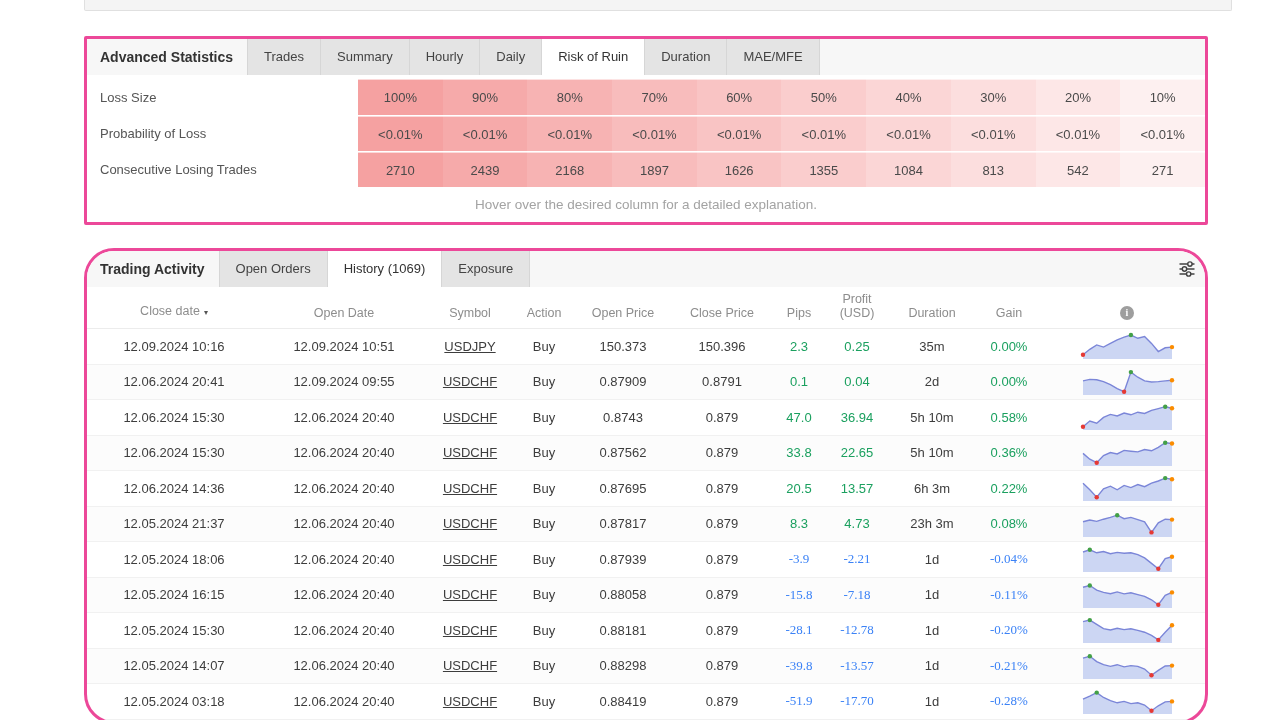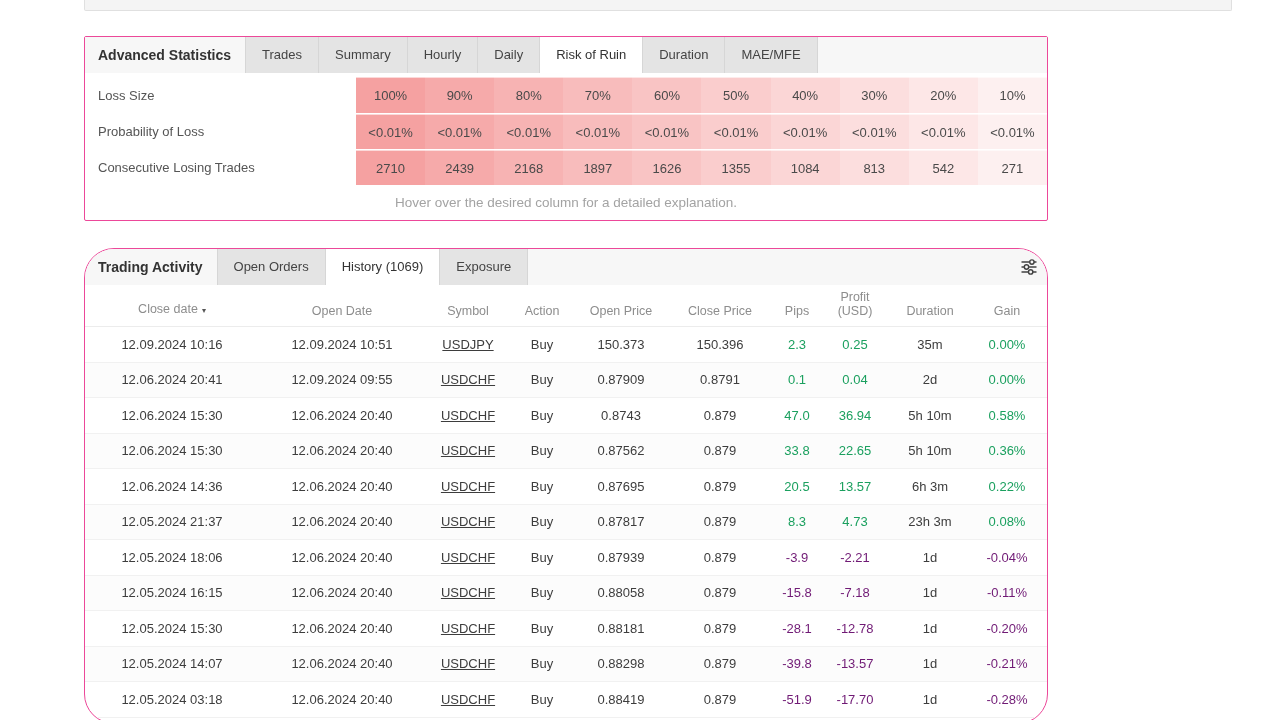--- a/index.html
+++ b/index.html
@@ -3,22 +3,22 @@
 <meta charset="utf-8">
 <style>
   * { margin:0; padding:0; box-sizing:border-box; }
   body { font-family:"Liberation Sans","DejaVu Sans",sans-serif; background:#fff; }
   #screen { position:relative; width:1280px; height:720px; background:#fff; overflow:hidden; }
 
   
   .top-strip { position:absolute; left:84px; top:0; width:1148px; height:11px;
     background:#f4f4f4; border:1px solid #e0e0e0; border-top:none; border-radius:0 0 2px 2px; }
 
-  .panel { position:absolute; left:84px; width:964px; background:#fff;
-    border:1px solid #ec4899; border-radius:2px; }
+  .panel { position:absolute; left:84px; width:1124px; background:#fff;
+    border:3px solid #ec4899; border-radius:2px; }
   #risk-panel { top:36px; }
   #activity-panel { top:248px; height:476px; overflow:hidden;border-radius:30px; }
 
   .tabbar { display:flex; align-items:stretch; background:#f7f7f7; height:36px; position:relative; }
   .panel-title { font-size:14px; font-weight:bold; color:#333; line-height:36px; padding:0 14px 0 13px; }
   .tab { font-size:13px; color:#444; line-height:36px; padding:0 16px; background:#e4e4e4;
     border-right:1px solid #d6d6d6; cursor:pointer; white-space:nowrap; }
   .tab:first-of-type { border-left:1px solid #d6d6d6; }
   .tab.active { background:#fff; color:#333; }
   .tabbar .spacer { flex:1; }
@@ -38,21 +38,21 @@
   .hist-grid { display:grid; grid-template-columns:174px 166px 86px 62px 96px 102px 52px 64px 86px 68px 168px; }
   .hist-header { height:42px; border-bottom:1px solid #ececec; }
   .hist-header .hcell { font-size:12.5px; color:#8d8d8d; display:flex; flex-direction:column;
     align-items:center; justify-content:flex-end; padding-bottom:8px; text-align:right; line-height:14px; cursor:pointer; }
   .sort-arrow { font-size:8px; color:#555; margin-left:4px; }
   .hist-row { height:35.5px; border-bottom:1px solid #f1f1f1; }
   .hist-row:nth-child(even) { background:#fcfcfc; }
   .cell { font-size:13px; color:#3d3d3d; display:flex; align-items:center; justify-content:center; }
   .cell.symbol span { text-decoration:underline; cursor:pointer; }
   .pos { color:#1ba05f; }
-  .neg { color:#701a75; }
+  .neg { color:#3b82f6;font-family:Liberation Serif, serif; }
   .spark-wrap { display:flex; align-items:center; justify-content:center; cursor:pointer; }
   .info-circle { width:14px; height:14px; border-radius:50%; background:#9e9e9e; color:#fff;
     font-size:10px; font-weight:bold; display:flex; align-items:center; justify-content:center;
     font-family:"Liberation Serif","DejaVu Serif",serif; cursor:pointer; }
   .partial-row { height:10px; overflow:hidden; }
   .stub { width:28px; height:8px; margin-top:4px; border-radius:2px; opacity:.75; }
 </style>
 </head>
 <body>
 

